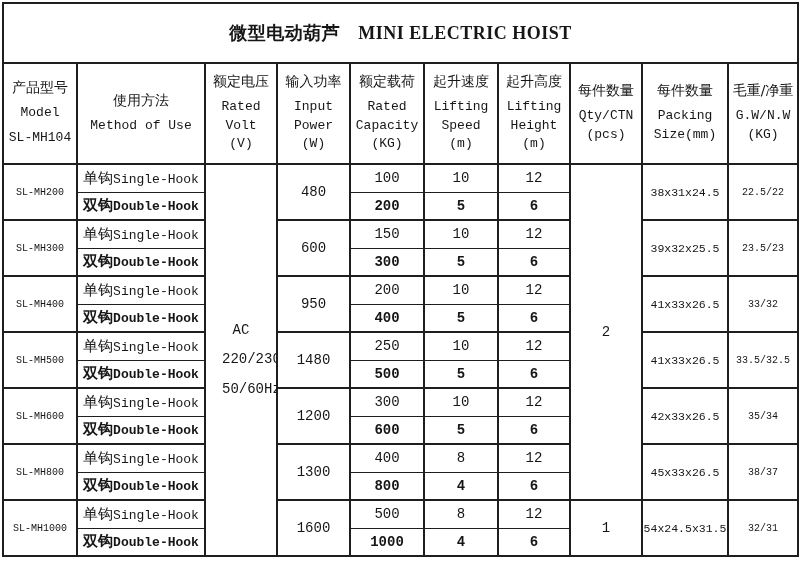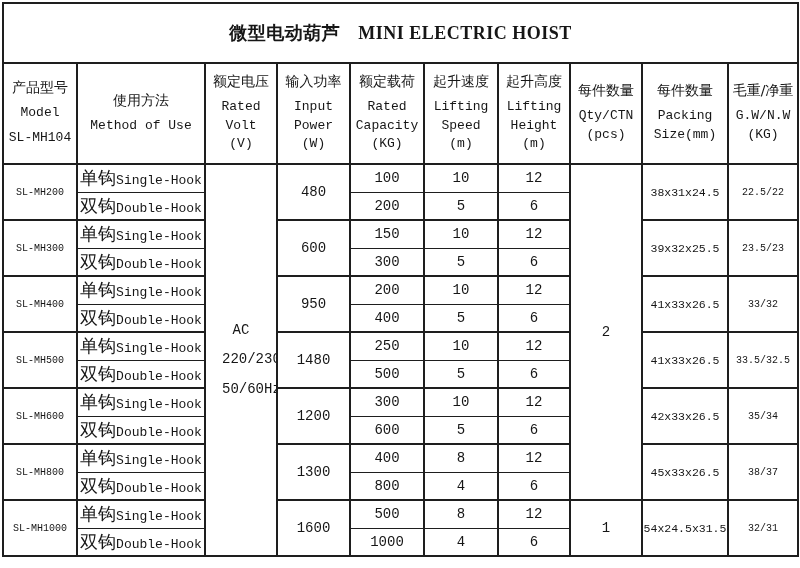--- a/index.html
+++ b/index.html
@@ -27,21 +27,21 @@
     padding: 0;
     overflow: hidden;
     white-space: nowrap;
   }
   tr.row-title  { height: 60px; }
   tr.row-header { height: 101px; }
   tr.r1, tr.r2  { height: 28px; }
 
   
   tr.r1 td.thin-b { border-bottom-width: 1px; }
-  tr.r2 td        { border-top-width: 1px; }
+  tr.r2 td        { border-top-width: 1px; font-weight: bold; }
 
   .title-cell {
     font-family: "Liberation Serif", "DejaVu Serif", serif;
     font-weight: bold;
     font-size: 18px;
     letter-spacing: 0.5px;
   }
   .title-cell .gap { display: inline-block; width: 18px; }
 
   .hd .cn {
@@ -52,21 +52,21 @@
   }
   .hd .en {
     display: block;
     font-size: 13px;
     line-height: 1.45;
   }
   .hd .en.sp { margin-top: 6px; }
 
   td.model-col { font-size: 10px; }
   td.hook-col  { font-size: 13px; }
-  td.hook-col .cjk { font-family: "DejaVu Sans", sans-serif; font-size: 18px; }
+  td.hook-col .cjk { font-family: "DejaVu Sans", sans-serif; font-size: 15px; }
   td.num-col   { font-size: 14px; }
   td.volt-col  { font-size: 14px; }
   .volt-line { display: block; line-height: 1.1; margin: 14px 16px; }
   td.pack-col  { font-size: 11.5px; border-radius: 13px; }
   td.wt-col    { font-size: 10px; }
   td.qty-col   { font-size: 14px; }
 </style>
 </head>
 <body>
 

